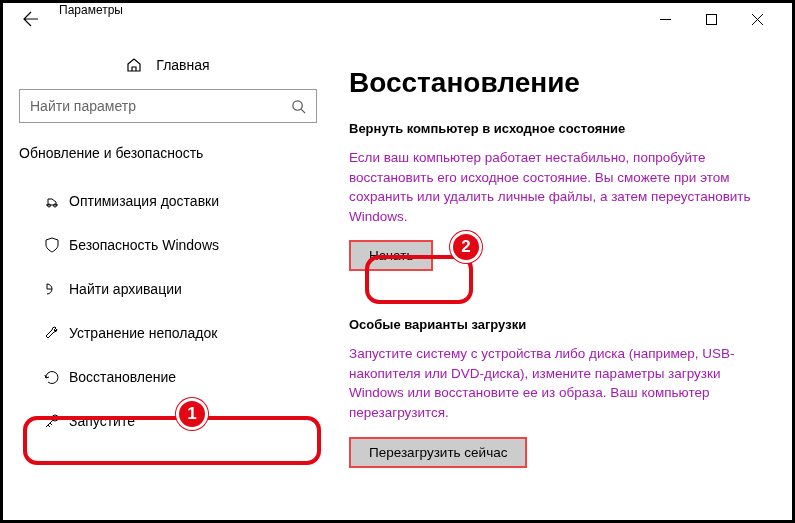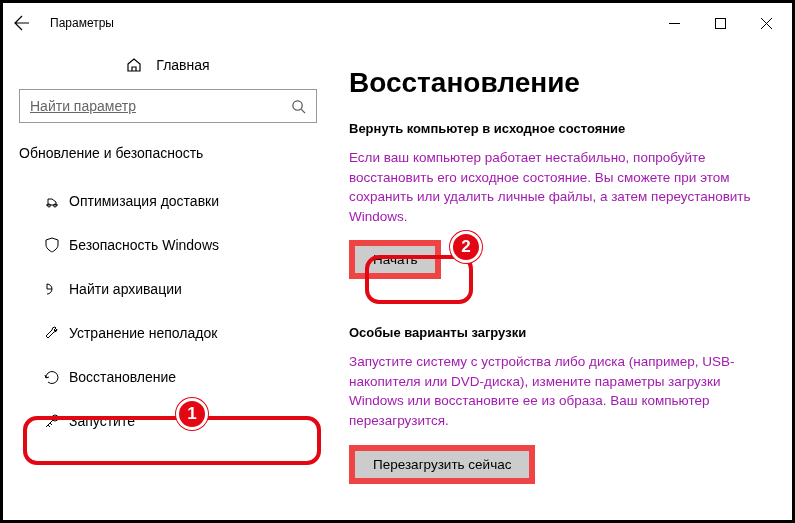--- a/index.html
+++ b/index.html
@@ -7,23 +7,23 @@
     font-family: "Segoe UI", Tahoma, sans-serif;
     background: #fff;
     width: 795px;
     height: 523px;
     overflow: hidden;
     border: 3px solid #000;
     position: relative;
   }
   .titlebar {
     display: flex;
-    align-items: center;
+    align-items: flex-start;
     height: 40px;
-    padding: 0 3px;
+    padding: 0 12px;
   }
   .back-btn {
     width: 32px; height: 32px;
     display:flex; align-items:center; justify-content:center;
     cursor: pointer;
   }
   .title-text { font-size: 12px; margin-left: 12px; }
   .window-controls {
     margin-left: auto;
     display:flex;
@@ -53,21 +53,20 @@
   }
   .search-box {
     margin: 10px 16px 14px 16px;
     height: 34px;
     border: 1px solid #999;
     background: #fff;
     display:flex; align-items:center;
     padding: 0 10px;
     font-size: 14px;
     color: #666;
-    text-decoration: underline;
   }
   .search-box .ph { flex:1; }
   .section-label {
     padding: 8px 16px 18px 16px;
     font-size: 14px;
     font-weight: 400;
   }
   .nav-item {
     display:flex; align-items:center;
     height: 44px;
@@ -104,21 +103,21 @@
   .para {
     font-size: 13.5px;
     line-height: 1.45;
     color: #a21caf;
     margin-bottom: 14px;
     max-width: 410px;
   }
   .btn {
     display:inline-block;
     background: #ccc;
-    border: 6px solid #ef4444;
+    border: 2px solid #ef4444;
     padding: 6px 18px;
     font-size: 13.5px;
     cursor: pointer;
     font-family: inherit;
   }
   .highlight-red {
     position: absolute;
     border: 4px solid #e30613;
     border-radius: 14px;
     pointer-events: none;

